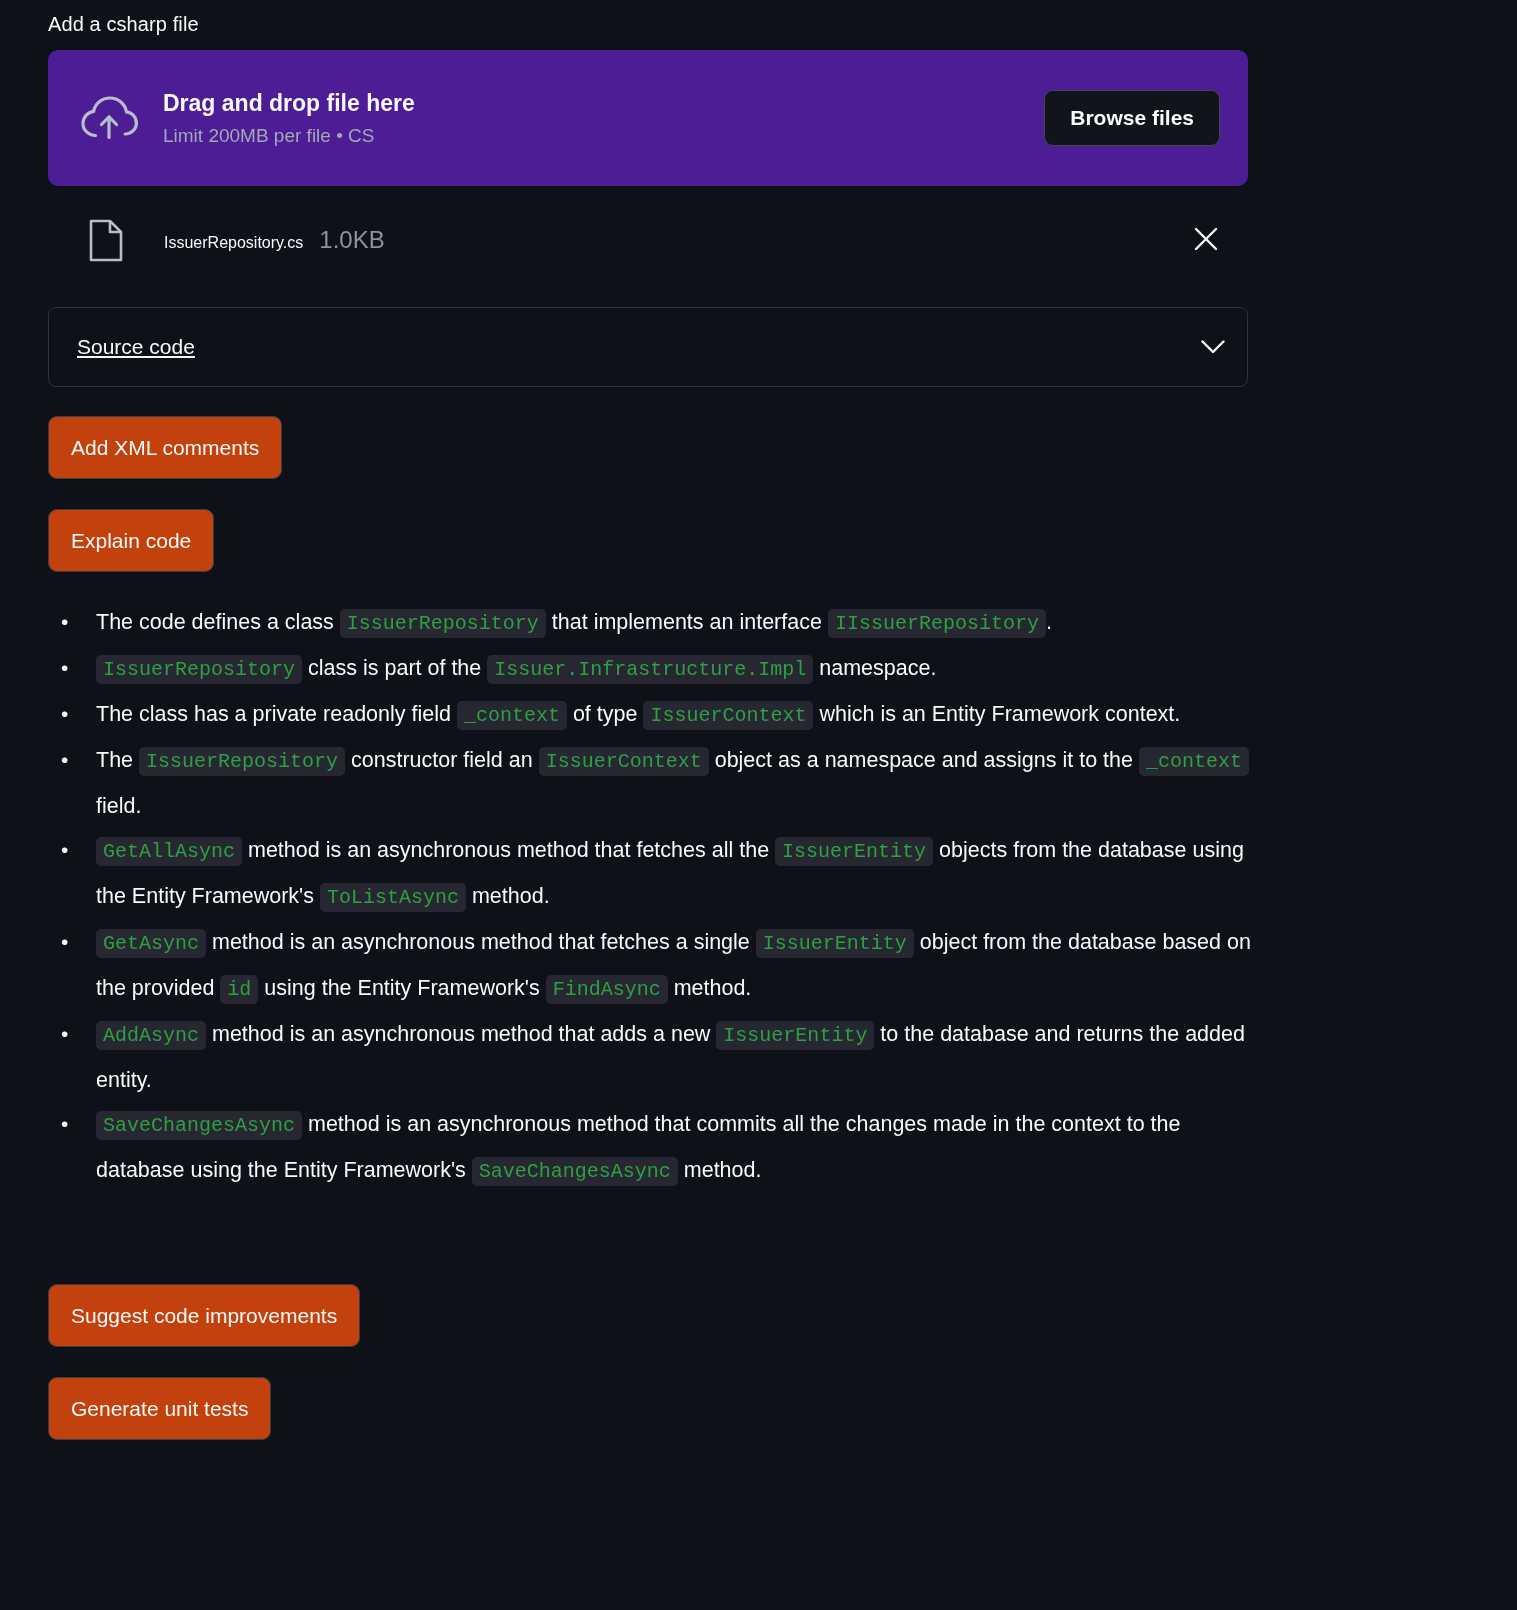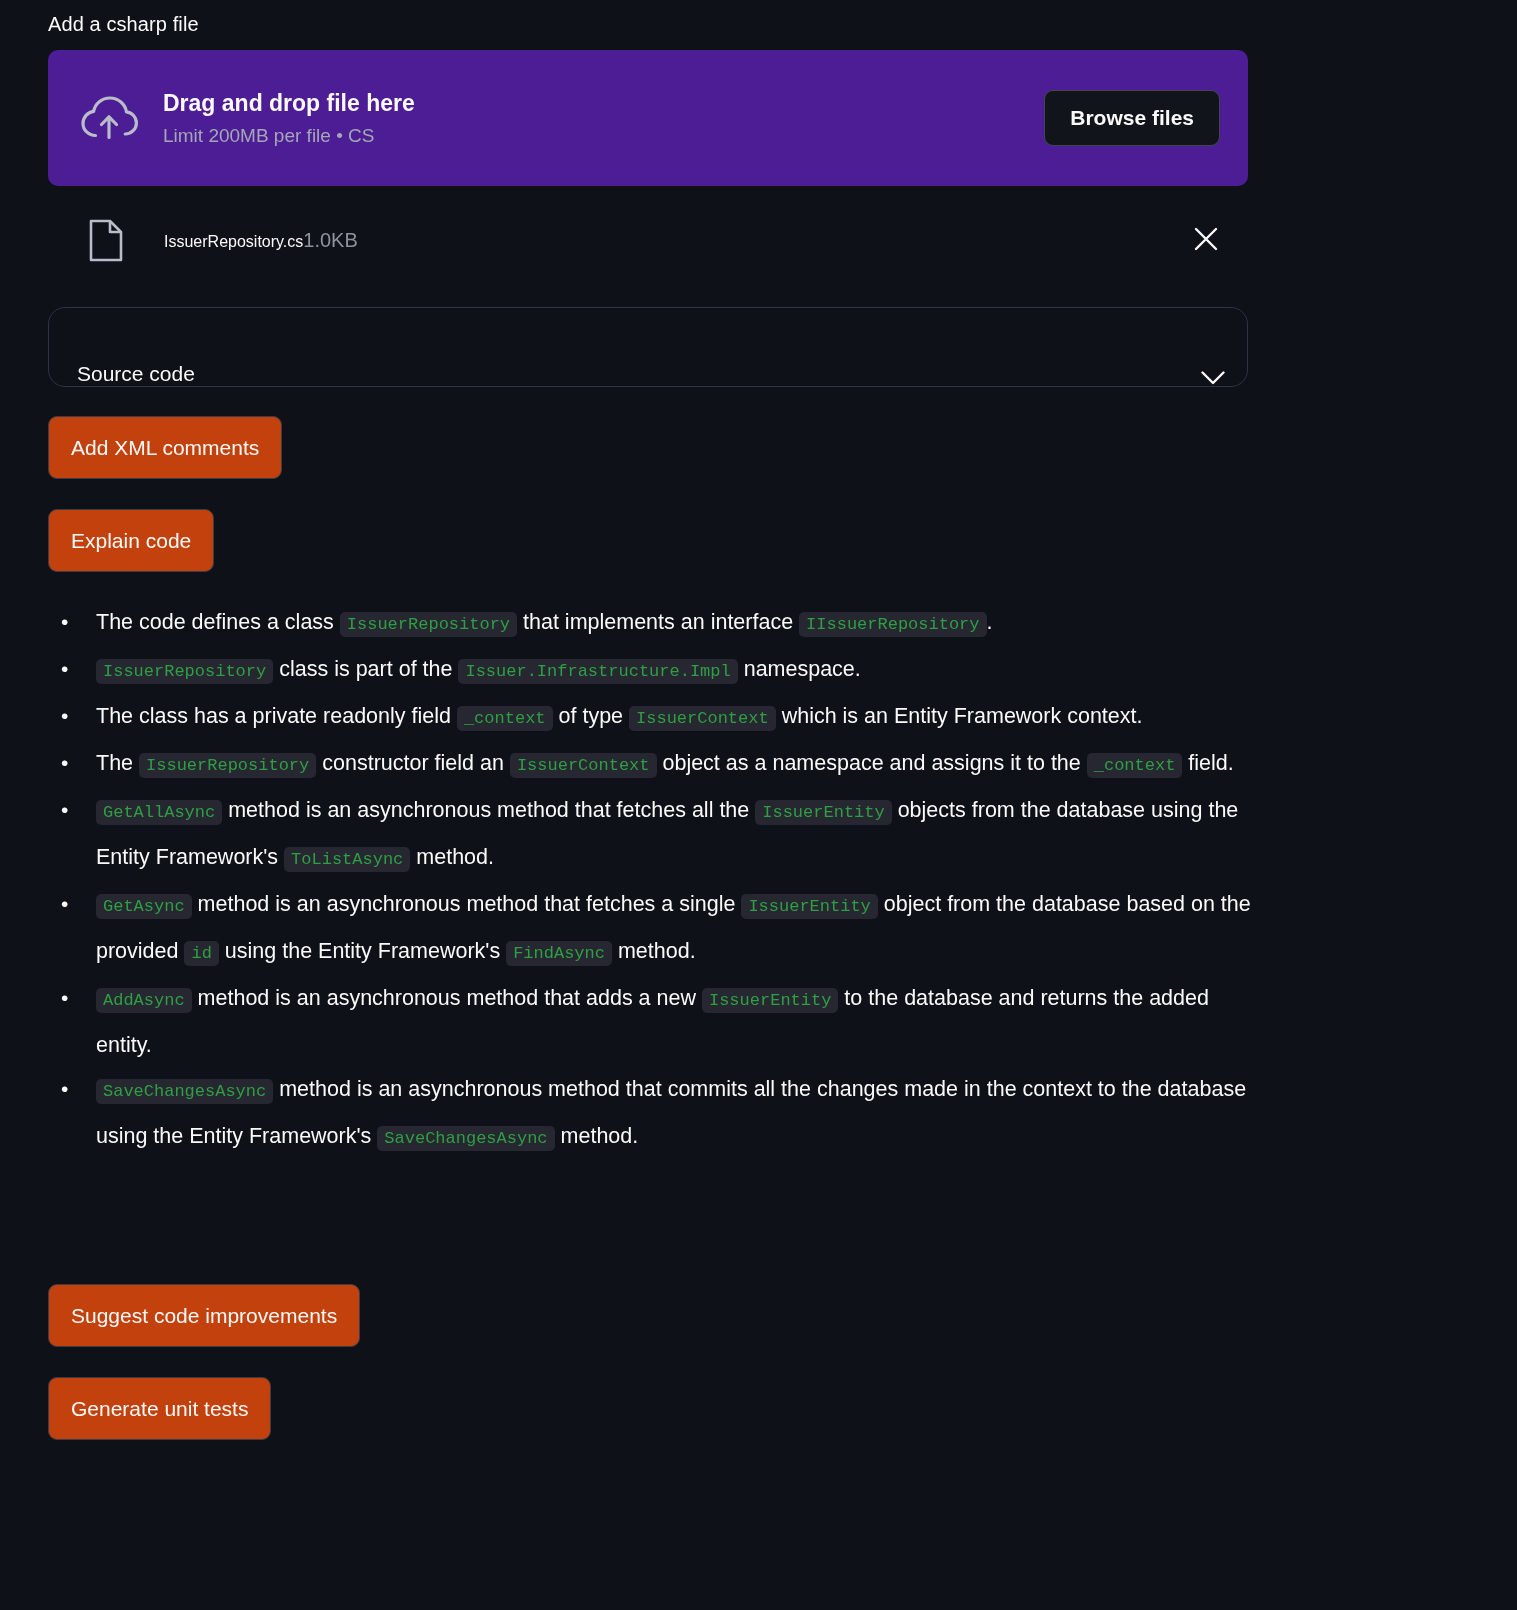--- a/index.html
+++ b/index.html
@@ -110,24 +110,24 @@
     display: flex;
     align-items: baseline;
     flex: 1 1 auto;
   }
   .file-name {
     font-size: 16px;
     font-weight: 400;
     color: #fafafa;
   }
   .file-size {
-    font-size: 20px;
+    font-size: 24px;
     font-weight: 400;
     color: #8d929e;
-    margin-left: 0;
+    margin-left: 16px;
   }
   .close-btn {
     flex: 0 0 auto;
     width: 40px;
     height: 40px;
     margin-right: 22px;
     background: none;
     border: none;
     color: #fafafa;
     cursor: pointer;
@@ -138,26 +138,27 @@
   }
 
   
   .expander {
     position: absolute;
     left: 48px;
     top: 307px;
     width: 1200px;
     height: 80px;
     border: 1px solid #31333f;
-    border-radius: 17px;
-    display: flex;
-    align-items: flex-end;
+    border-radius: 8px;
+    display: flex;
+    align-items: center;
     padding: 0 22px 0 28px;
     cursor: pointer;
     background: #0e1117;
+    text-decoration: underline;
   }
   .expander-label {
     flex: 1 1 auto;
     font-size: 21px;
     font-weight: 400;
     color: #fafafa;
   }
   .expander-chevron {
     flex: 0 0 auto;
     color: #fafafa;
@@ -210,21 +211,21 @@
     content: "\2022";
     position: absolute;
     left: 13px;
     top: 0;
     font-size: 21px;
     line-height: 44px;
     color: #fafafa;
   }
   code.inline {
     font-family: "Liberation Mono", "DejaVu Sans Mono", monospace;
-    font-size: 17px;
+    font-size: 20px;
     color: #2ea043;
     background: #262730;
     border-radius: 5px;
     padding: 3px 7px;
     white-space: nowrap;
   }
 </style>
 </head>
 <body>
 

